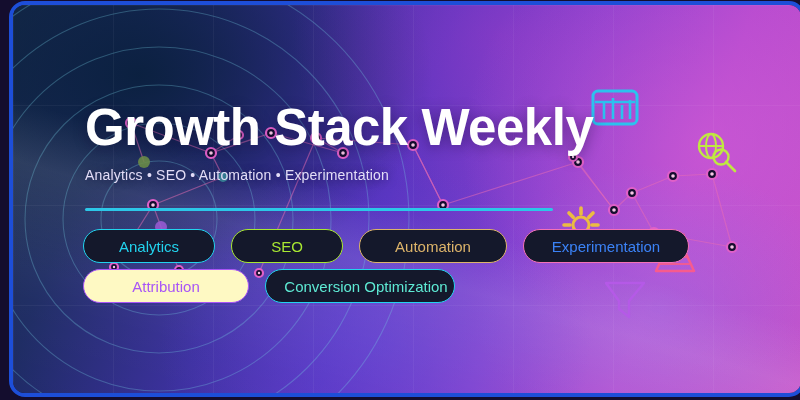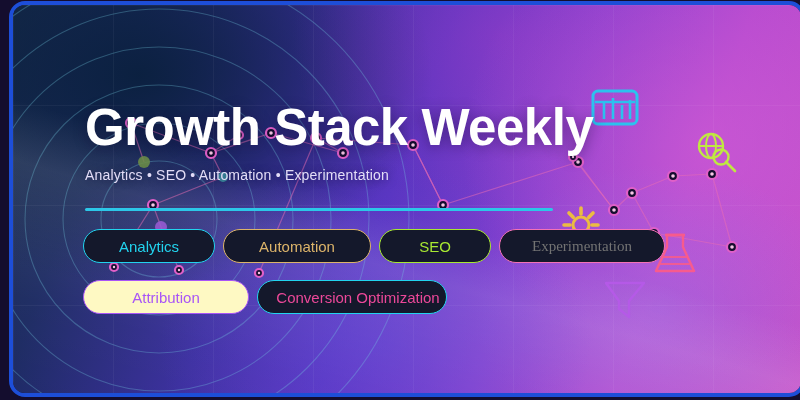--- a/index.html
+++ b/index.html
@@ -127,22 +127,22 @@
 
   
   .pills {
     position: absolute;
     left: 70px;
     top: 224px;
     width: 620px;
   }
   .pill-row {
     display: flex;
-    gap: 8px;
-    margin-bottom: 17px;
+    gap: 16px;
+    margin-bottom: 6px;
   }
   .pill {
     height: 34px;
     display: flex;
     align-items: center;
     justify-content: center;
     padding: 0 22px;
     border-radius: 18px;
     border: 1.6px solid #22d3ee;
     background: #14182b;
@@ -300,34 +300,34 @@
       <h1 class="title">Growth Stack Weekly</h1>
       <p class="subtitle">Analytics • SEO • Automation • Experimentation</p>
     </div>
     <div class="rule"></div>
 
     <div class="pills">
       <div class="pill-row" id="pill-row-1">
           <div class="pill wide-a" style="border-color: rgb(34, 211, 238); color: rgb(34, 211, 238); background: rgb(20, 24, 43);">
             <span>Analytics</span>
           </div>
+          <div class="pill wide-b" style="border-color: rgb(168, 232, 50); color: rgb(168, 232, 50); background: rgb(20, 24, 43);">
+            <span>SEO</span>
+          </div>
           <div class="pill wide-c" style="border-color: rgb(221, 180, 106); color: rgb(221, 180, 106); background: rgb(20, 24, 43);">
             <span>Automation</span>
           </div>
-          <div class="pill wide-b" style="border-color: rgb(168, 232, 50); color: rgb(168, 232, 50); background: rgb(20, 24, 43);">
-            <span>SEO</span>
-          </div>
-          <div class="pill wide-d" style="border-color: rgb(244, 114, 182); color: #737373; background: rgb(20, 24, 43); font-family: Liberation Serif, serif;">
+          <div class="pill wide-d" style="border-color: rgb(244, 114, 182); color: #3b82f6; background: rgb(20, 24, 43);">
             <span>Experimentation</span>
           </div>
         </div>
       <div class="pill-row" id="pill-row-2">
           <div class="pill wide-e" style="border-color: rgb(168, 85, 247); color: rgb(168, 85, 247); background: #fef9c3;">
             <span>Attribution</span>
           </div>
-          <div class="pill wide-f clip" style="border-color: rgb(34, 211, 238); color: #ec4899; background: rgb(20, 24, 43);">
+          <div class="pill wide-f clip" style="border-color: rgb(34, 211, 238); color: #5eead4; background: rgb(20, 24, 43);">
             <span>Conversion Optimization</span>
           </div>
         </div>
     </div>
 
   </div>
 </div>
 
 </body></html>

